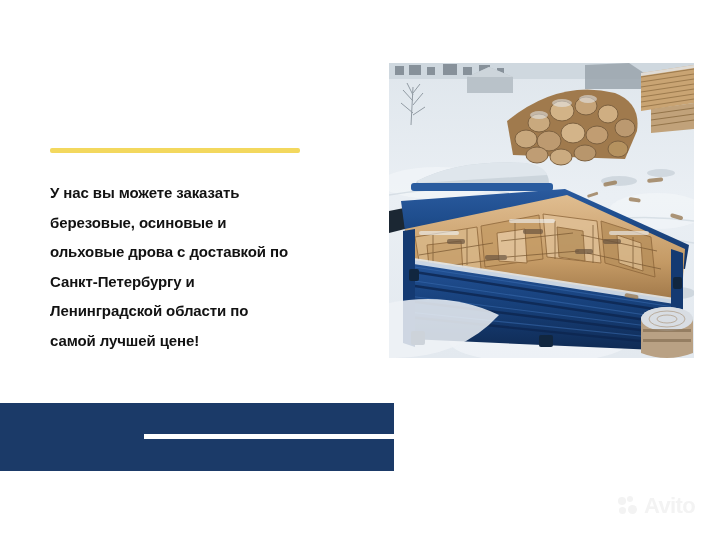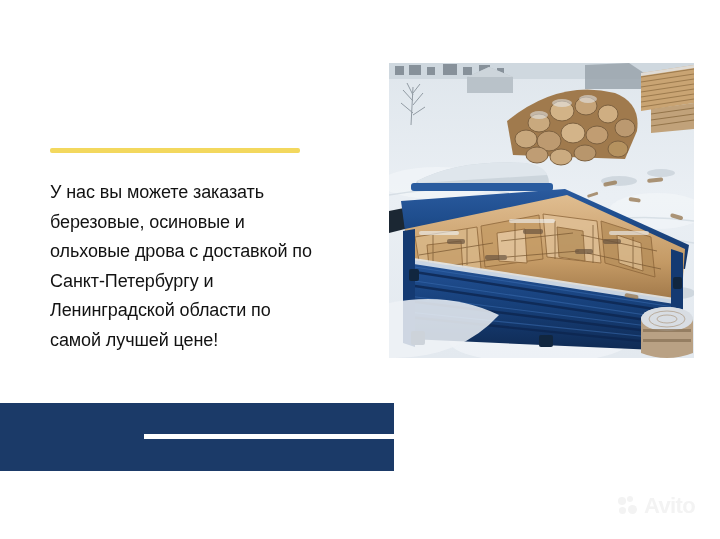--- a/index.html
+++ b/index.html
@@ -19,22 +19,22 @@
     width:250px; height:5px;
     background:#f3d85e;
     border-radius:2px;
   }
 
   
   .headline {
     position:absolute;
     left:50px; top:178px;
     width:340px;
-    font-size:18px;
-    font-weight:400;
+    font-size:15px;
+    font-weight:700;
     line-height:29.5px;
     color:#121212;
     letter-spacing:-0.1px;
     white-space:pre-line;
   }
 
   
   .navy-band {
     position:absolute;
     left:0; top:403px;

